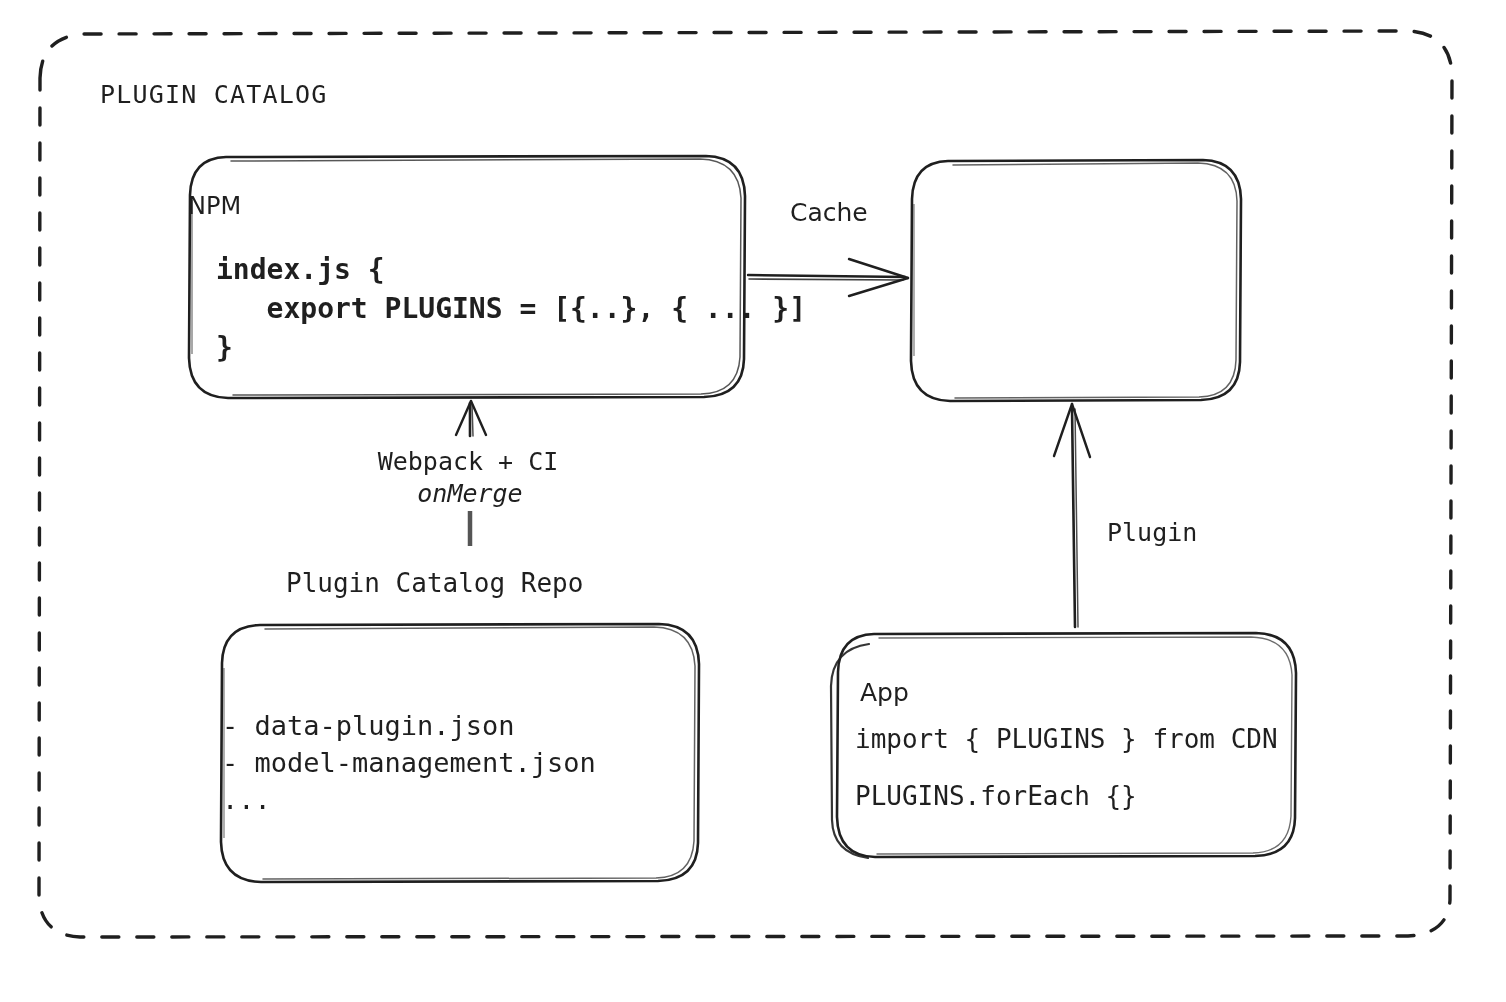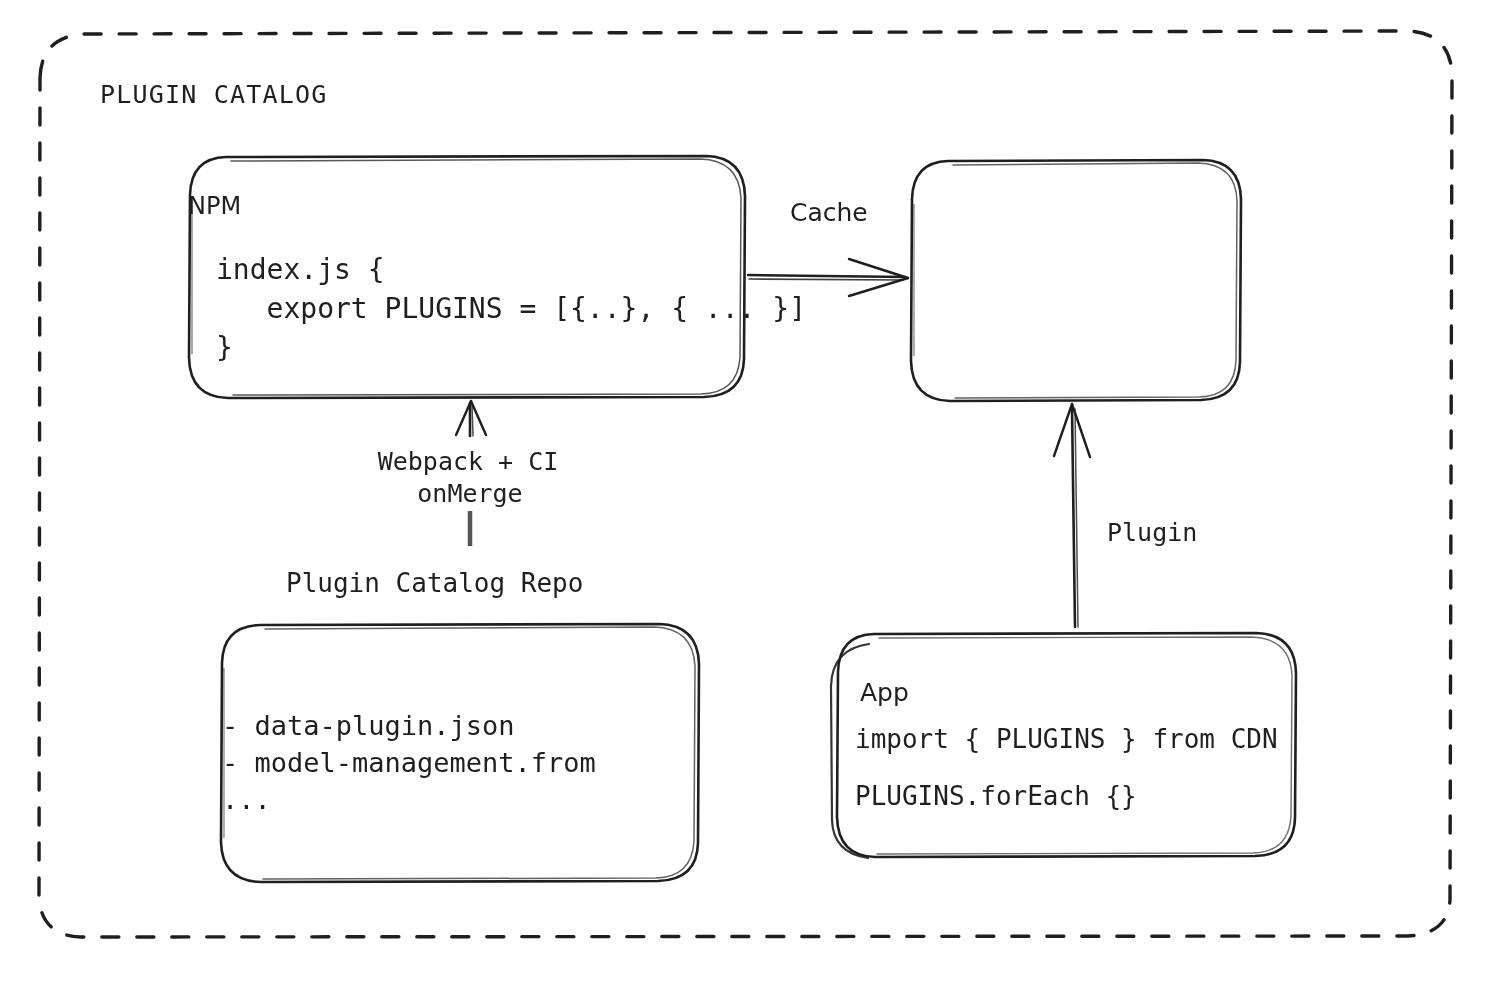--- a/index.html
+++ b/index.html
@@ -52,20 +52,21 @@
     top: 192px;
     width: 649px;
     text-align: left;
     font-size: 24px;
   }
   #npm-code {
     left: 216px;
     top: 250px;
     font-size: 28px;
     line-height: 39px;
+    font-weight: bold;
   }
 
   
   #cdn-heading {
     left: 910px;
     top: 262px;
     width: 330px;
     text-align: center;
     font-size: 26px;
   }
@@ -84,20 +85,21 @@
     width: 280px;
     text-align: center;
     font-size: 25px;
   }
   #webpack-line2 {
     left: 330px;
     top: 479px;
     width: 280px;
     text-align: center;
     font-size: 25px;
+    font-style: italic;
   }
 
   
   #repo-caption {
     left: 286px;
     top: 568px;
     font-size: 26px;
   }
 
   
@@ -200,21 +202,21 @@
 }</div>
 
   <div class="txt sans" id="cache-label">Cache</div>
 
 
   <div class="txt mono" id="webpack-line1">Webpack + CI</div>
   <div class="txt mono" id="webpack-line2">onMerge</div>
 
   <div class="txt mono" id="repo-caption">Plugin Catalog Repo</div>
   <div class="txt mono" id="repo-list">- data-plugin.json
-- model-management.from
+- model-management.json
 ...</div>
 
   <div class="txt mono" id="import-label">Plugin</div>
 
   <div class="txt sans" id="app-heading">App</div>
   <div class="txt mono" id="app-code-1">import { PLUGINS } from CDN</div>
   <div class="txt mono" id="app-code-2">PLUGINS.forEach {}</div>
 
 </div>
 

